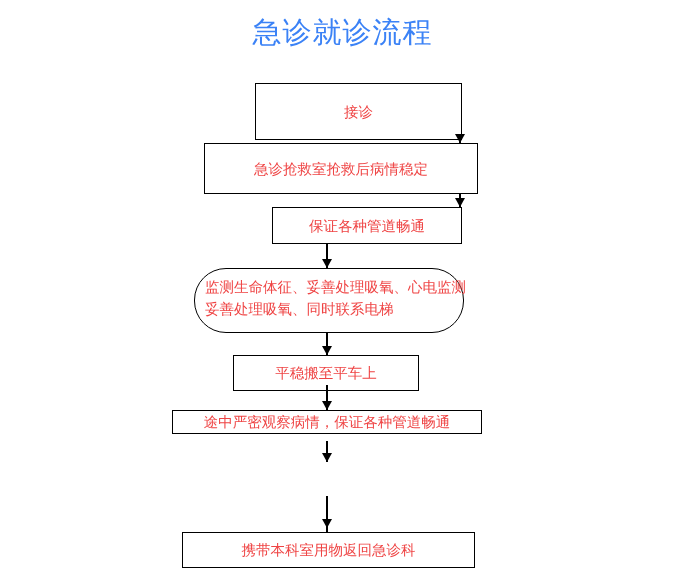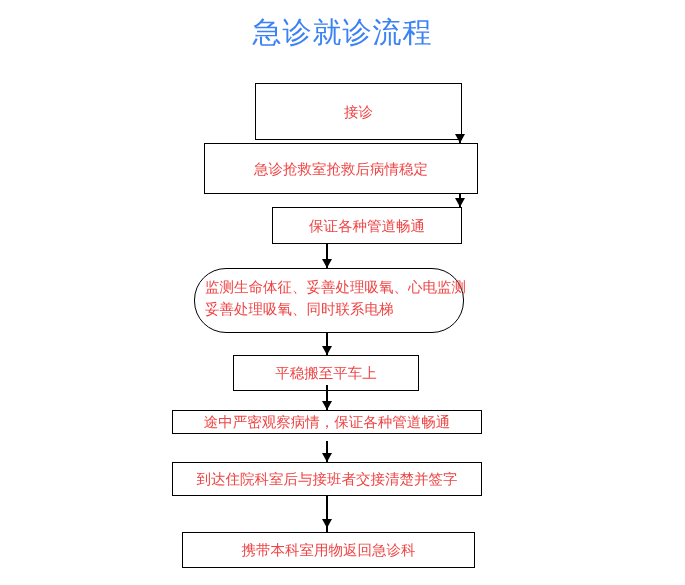--- a/index.html
+++ b/index.html
@@ -113,23 +113,20 @@
   <div class="conn" style="left:326px; top:385px; height:25px;"></div>
   <div class="arrow-head" style="left:322px; top:401px;"></div>
 
   <div class="node" style="left:172px; top:410px; width:310px; height:24px;">
     <span>途中严密观察病情，保证各种管道畅通</span>
   </div>
 
   <div class="conn" style="left:326px; top:441px; height:21px;"></div>
   <div class="arrow-head" style="left:322px; top:453px;"></div>
 
-  <div class="node" style="left:172px; top:462px; width:310px; height:34px;">
-    <span>到达住院科室后与接班者交接清楚并签字</span>
-  </div>
 
   <div class="conn" style="left:326px; top:496px; height:36px;"></div>
   <div class="arrow-head" style="left:322px; top:519px;"></div>
 
   <div class="node" style="left:182px; top:532px; width:293px; height:36px;">
     <span>携带本科室用物返回急诊科</span>
   </div>
 
 </div>
 

